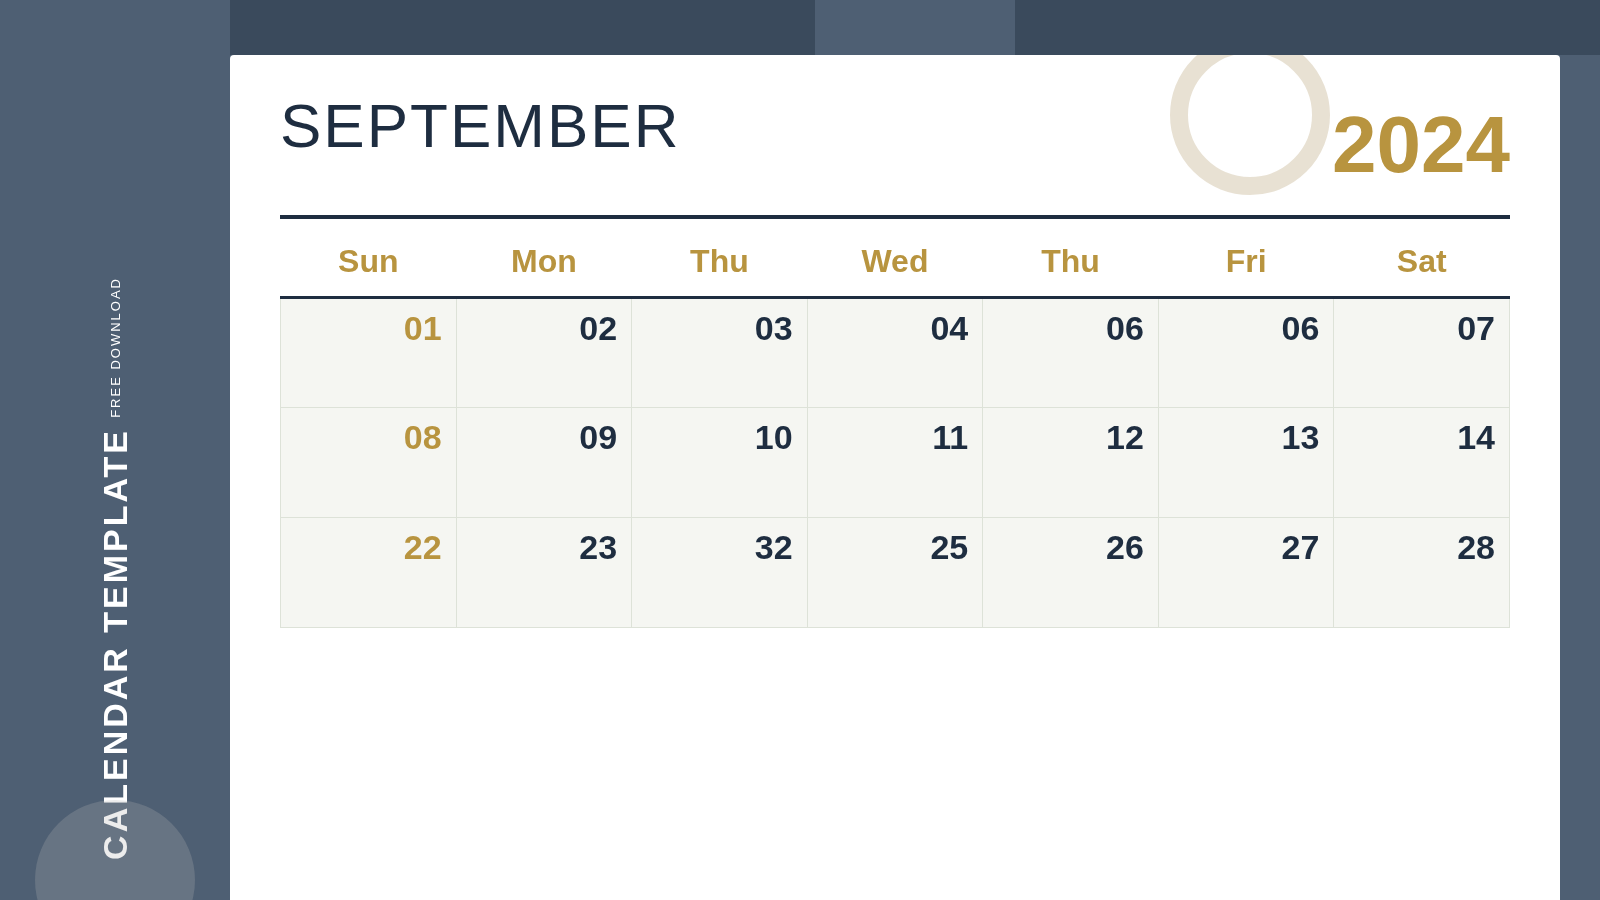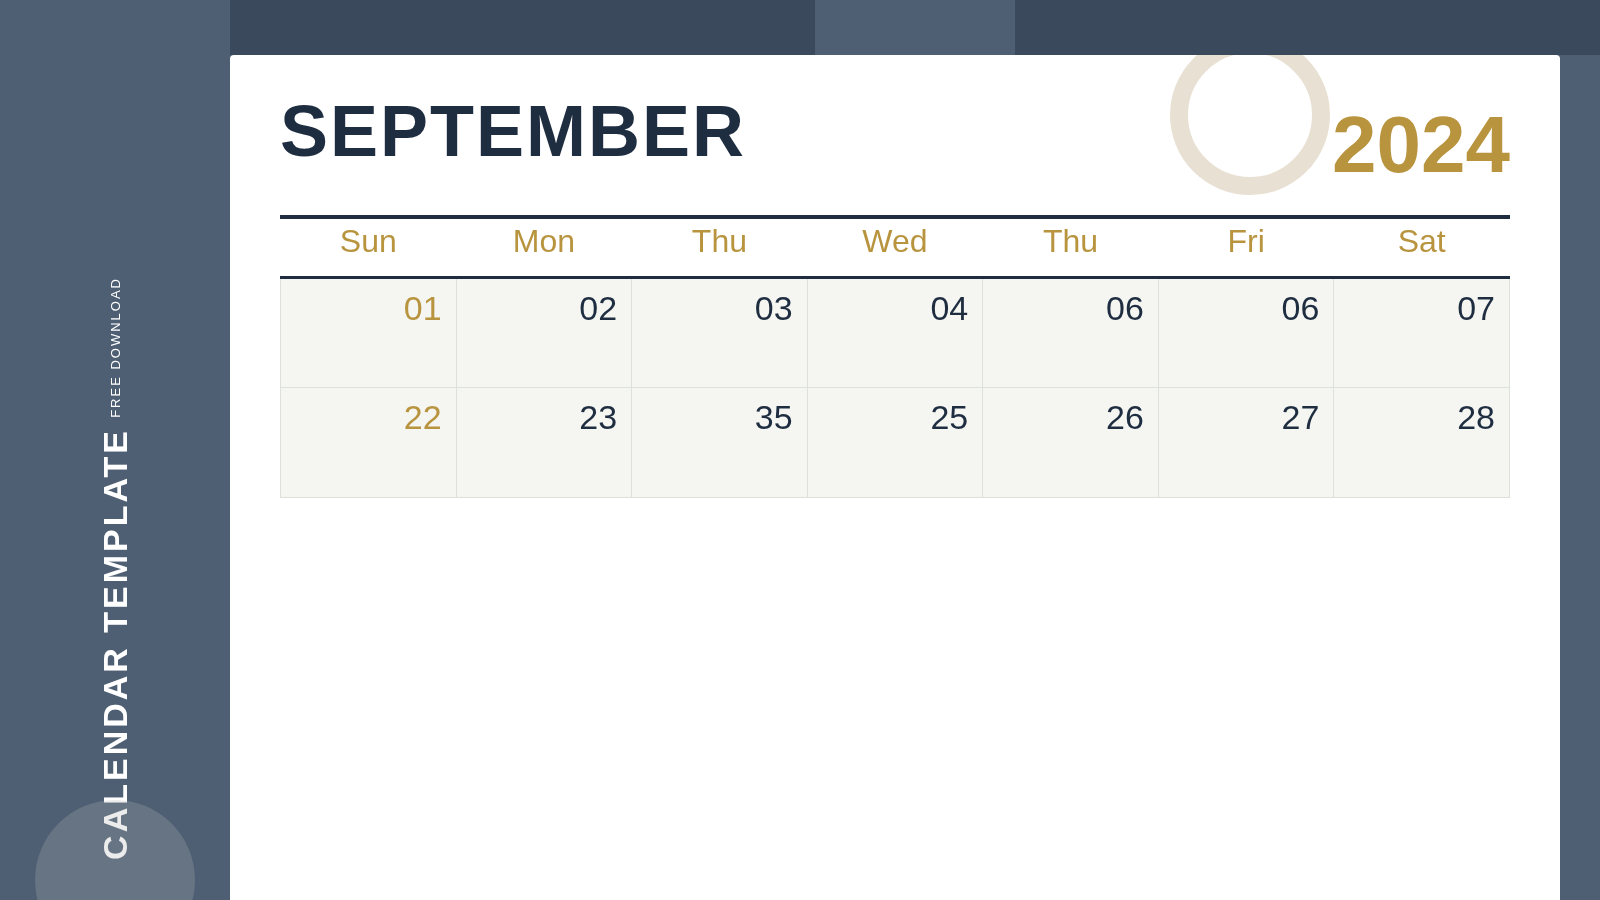--- a/index.html
+++ b/index.html
@@ -77,22 +77,22 @@
 
     .calendar-header {
       display: flex;
       align-items: flex-start;
       justify-content: space-between;
       margin-bottom: 30px;
       position: relative;
     }
 
     .calendar-month {
-      font-size: 72px;
-      font-weight: 700;
+      font-size: 62px;
+      font-weight: 400;
       color: #1e2d40;
       letter-spacing: 2px;
       line-height: 1;
       text-transform: uppercase;
     }
 
     .calendar-year {
       font-size: 80px;
       font-weight: 700;
       color: #b8943f;
@@ -118,37 +118,37 @@
       margin-bottom: 0;
     }
 
     .calendar-table {
       width: 100%;
       border-collapse: collapse;
       table-layout: fixed;
     }
 
     .calendar-table thead tr th {
-      padding: 4px 10px 16px 10px;
+      padding: 24px 10px 16px 10px;
       text-align: center;
       font-size: 32px;
-      font-weight: 400;
+      font-weight: 700;
       color: #b8943f;
       border-bottom: 3px solid #1e2d40;
     }
 
     .calendar-table tbody tr td {
       border: 1px solid #dde2d8;
       vertical-align: top;
       padding: 10px 14px 10px 0;
       height: 110px;
       background-color: #f5f6f2;
       text-align: right;
       font-size: 34px;
-      font-weight: 400;
+      font-weight: 700;
       color: #1e2d40;
     }
 
     .calendar-table tbody tr td.sunday {
       color: #b8943f;
     }
 
     .top-bar {
       height: 55px;
       background-color: #3a4a5c;
@@ -208,23 +208,32 @@
     <tr>
           <td class="sunday">01</td>
           <td>02</td>
           <td>03</td>
           <td>04</td>
           <td>06</td>
           <td>06</td>
           <td>07</td>
         </tr>
         <tr>
+          <td class="sunday">08</td>
+          <td>09</td>
+          <td>10</td>
+          <td>11</td>
+          <td>12</td>
+          <td>13</td>
+          <td>14</td>
+        </tr>
+        <tr>
           <td class="sunday">22</td>
           <td>23</td>
-          <td>35</td>
+          <td>32</td>
           <td>25</td>
           <td>26</td>
           <td>27</td>
           <td>28</td>
         </tr>
       </tbody>
   </table>
 
 </div>
 

